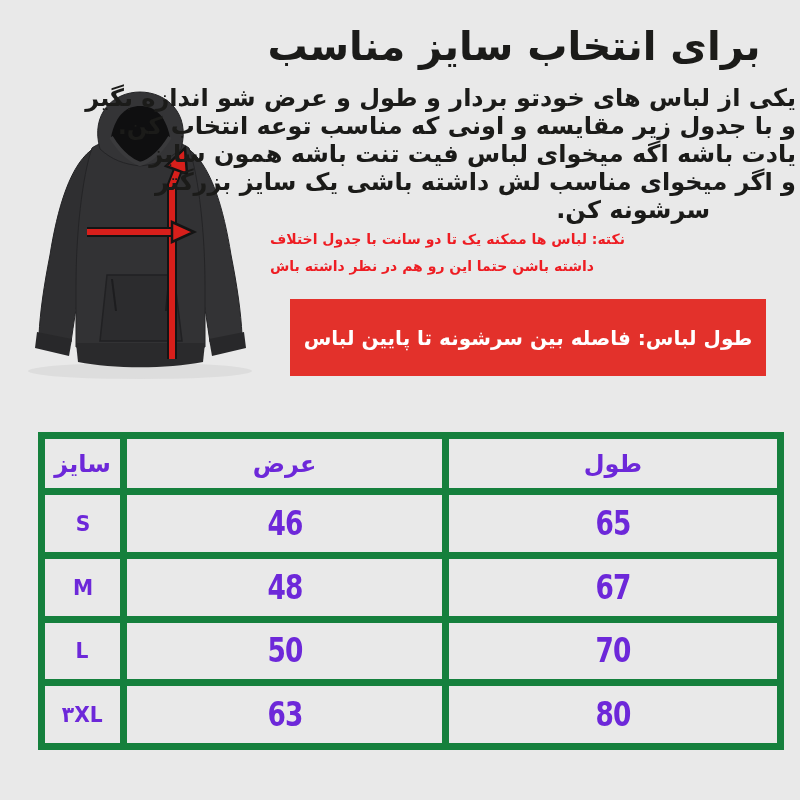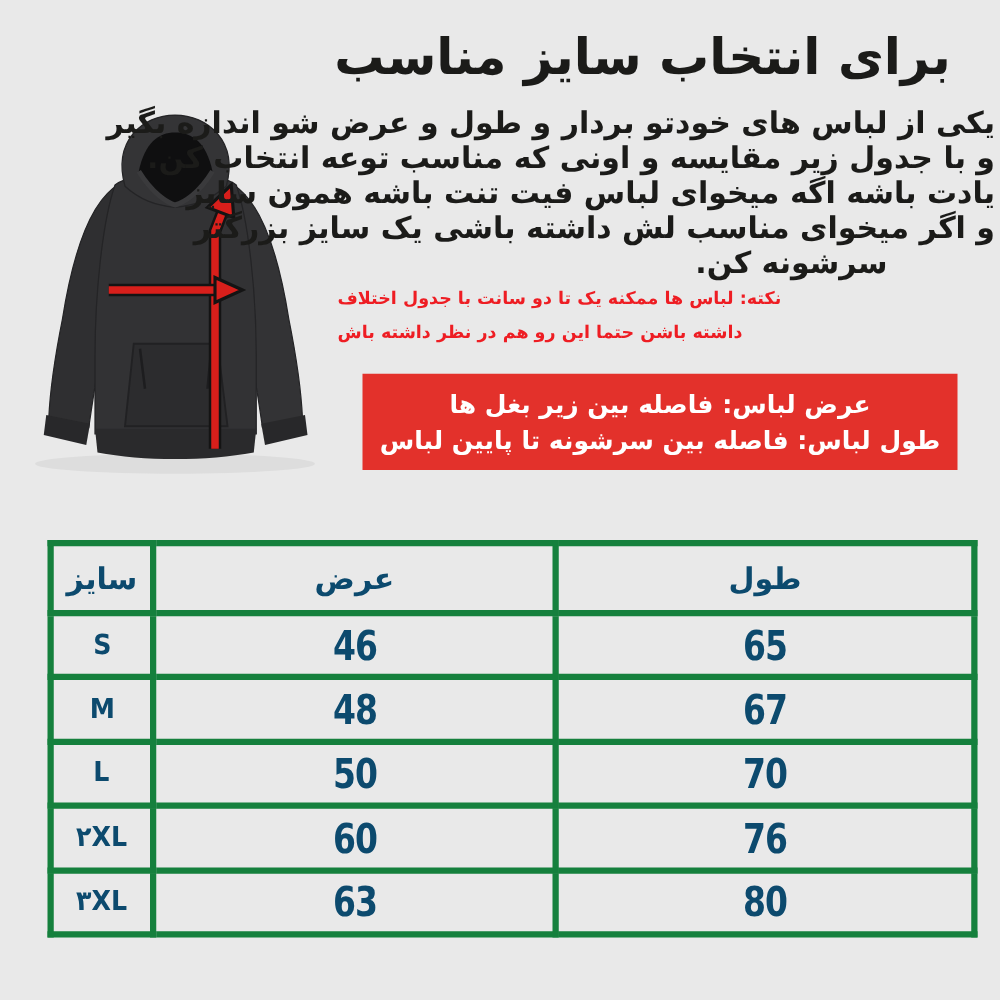--- a/index.html
+++ b/index.html
@@ -54,23 +54,23 @@
 
   
   .size-table {
     position: absolute; left: 38px; top: 432px;
     width: 742px; height: 318px;
     border-collapse: collapse;
     border: 5px solid #141414;
     table-layout: fixed;
   }
   .size-table th, .size-table td {
-    border: 5px solid #15803d;
+    border: 7px solid #15803d;
     text-align: center; vertical-align: middle;
-    color: #0c4a6e;
+    color: #6d28d9;
   }
   .size-table thead tr { height: 56px; }
   .size-table tbody tr { height: 43px; }
   .col-size   { width: 82px; }
   .col-width  { width: 322px; }
   .col-length { width: 335px; }
   .size-table th {
     direction: rtl;
     font-size: 24px; font-weight: bold;
   }
@@ -137,21 +137,20 @@
     <div class="line">و اگر میخوای مناسب لش داشته باشی یک سایز بزرگتر</div>
     <div class="line indent-last">سرشونه کن.</div>
   </div>
 
   <div class="note">
     <div class="line">نکته: لباس ها ممکنه یک تا دو سانت با جدول اختلاف</div>
     <div class="line">داشته باشن حتما این رو هم در نظر داشته باش</div>
   </div>
 
   <div class="defbox">
-    <div class="line">عرض لباس: فاصله بین زیر بغل ها</div>
     <div class="line">طول لباس: فاصله بین سرشونه تا پایین لباس</div>
   </div>
 
   <table class="size-table">
     <colgroup>
       <col class="col-size">
         <col class="col-width">
         <col class="col-length">
     </colgroup>
     <thead>
@@ -171,25 +170,20 @@
         <td><span class="size-label">M</span></td>
         <td><span class="num">48</span></td>
         <td><span class="num">67</span></td>
       </tr>
       <tr>
         <td><span class="size-label">L</span></td>
         <td><span class="num">50</span></td>
         <td><span class="num">70</span></td>
       </tr>
       <tr>
-        <td><span class="size-label">۲XL</span></td>
-        <td><span class="num">60</span></td>
-        <td><span class="num">76</span></td>
-      </tr>
-      <tr>
         <td><span class="size-label">۳XL</span></td>
         <td><span class="num">63</span></td>
         <td><span class="num">80</span></td>
       </tr>
     </tbody>
   </table>
 
 </div>
 
 </body></html>

